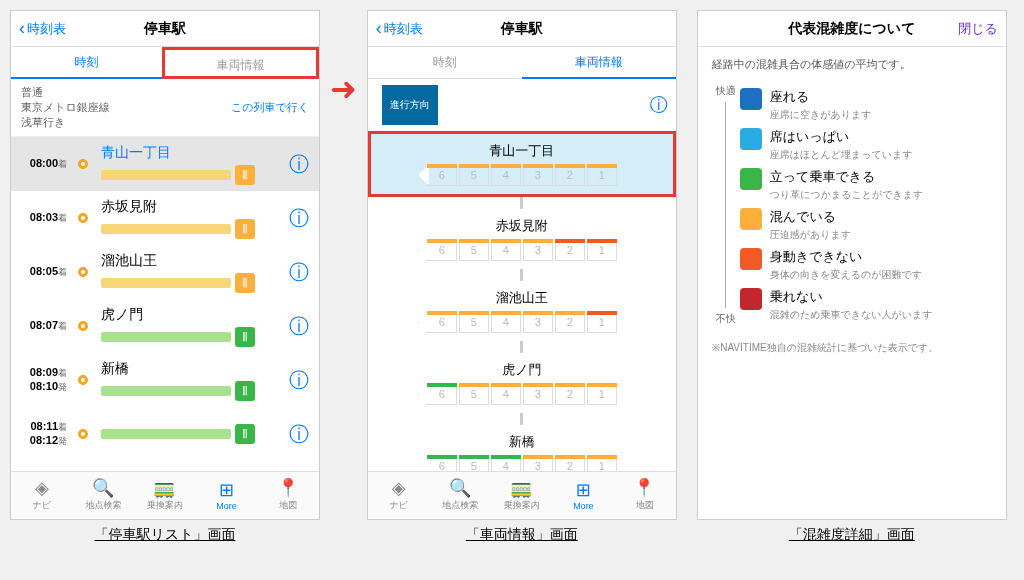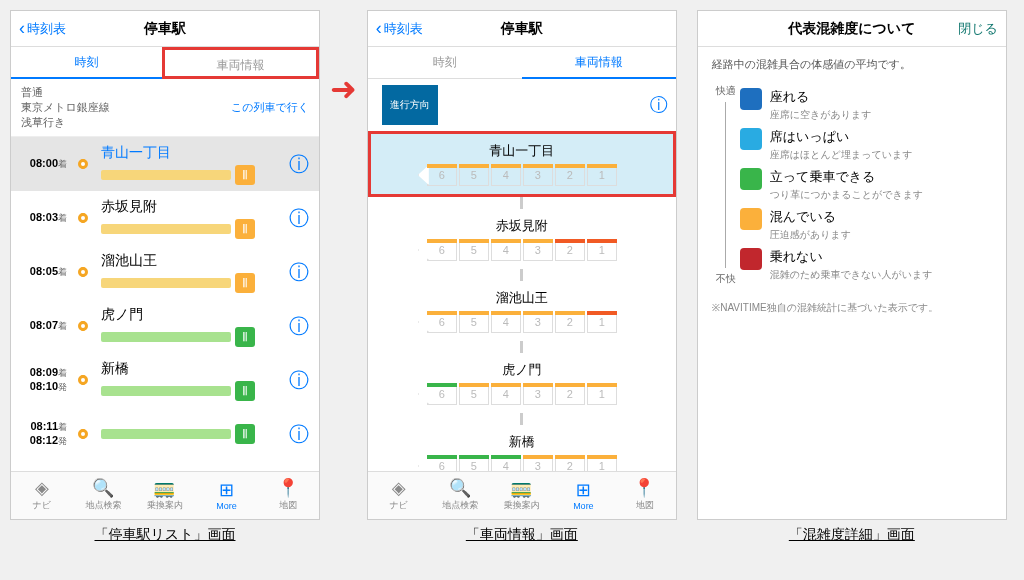--- a/index.html
+++ b/index.html
@@ -6,21 +6,21 @@
 body { font-family: -apple-system, "Hiragino Sans", sans-serif; background: #f0f0f0; padding: 10px; }
 .container { display: flex; gap: 20px; align-items: flex-start; }
 .phone { width: 310px; height: 510px; background: #fff; border: 1px solid #ccc; display: flex; flex-direction: column; overflow: hidden; }
 .caption { text-align: center; margin-top: 6px; font-size: 14px; text-decoration: underline; }
 .col { display: flex; flex-direction: column; align-items: center; }
 
 .header { display: flex; align-items: center; height: 36px; border-bottom: 1px solid #ddd; padding: 0 8px; position: relative; }
 .back { color: #007aff; font-size: 13px; display: flex; align-items: center; cursor: pointer; }
 .back-chev { font-size: 18px; margin-right: 2px; }
 .title { position: absolute; left: 50%; transform: translateX(-50%); font-weight: 600; font-size: 14px; }
-.close { color: #0f766e; font-size: 13px; margin-left: auto; cursor: pointer; }
+.close { color: #6d28d9; font-size: 13px; margin-left: auto; cursor: pointer; }
 
 .tabs { display: flex; height: 32px; }
 .tab { flex: 1; text-align: center; line-height: 30px; font-size: 12px; color: #999; border-bottom: 1px solid #ddd; }
 .tab.active { color: #007aff; border-bottom: 2px solid #007aff; }
 .red-box { border: 3px solid #e53935; }
 
 .info-row { display: flex; align-items: center; padding: 6px 10px; font-size: 11px; color: #666; border-bottom: 1px solid #eee; gap: 16px; }
 .info-link { color: #007aff; margin-left: auto; font-size: 11px; }
 .info-i { color: #007aff; margin-left: auto; font-size: 18px; }
 
@@ -377,20 +377,27 @@
                 </div>
               </div>
               <div class="legend-item">
                 <div class="swatch c-yellow"></div>
     <div class="legend-text">
                   <div class="t1">混んでいる</div>
     <div class="t2">圧迫感があります</div>
                 </div>
               </div>
               <div class="legend-item">
+                <div class="swatch c-orange"></div>
+    <div class="legend-text">
+                  <div class="t1">身動きできない</div>
+    <div class="t2">身体の向きを変えるのが困難です</div>
+                </div>
+              </div>
+              <div class="legend-item">
                 <div class="swatch c-red"></div>
     <div class="legend-text">
                   <div class="t1">乗れない</div>
     <div class="t2">混雑のため乗車できない人がいます</div>
                 </div>
               </div>
             </div>
     </div>
     <div class="legend-foot">※NAVITIME独自の混雑統計に基づいた表示です。</div>
   </div>

